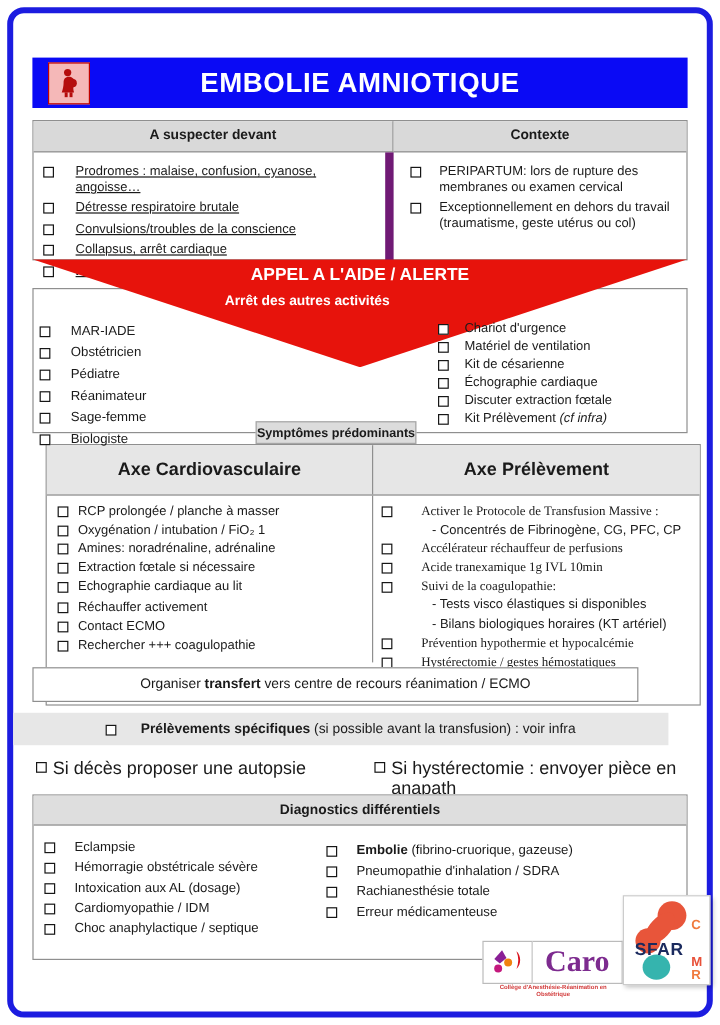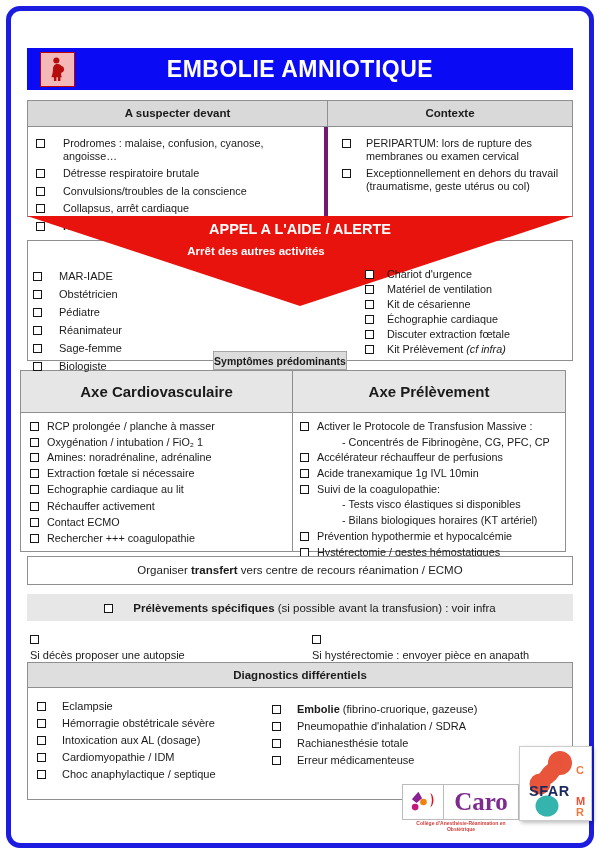--- a/index.html
+++ b/index.html
@@ -20,21 +20,21 @@
   
   .row{display:flex;align-items:flex-start;}
   .cb{width:7px;height:7px;border:1.6px solid #161616;background:#fff;flex:none;margin-top:2px;}
   .li{font-size:10.8px;line-height:12.5px;}
   
   .t1{left:27px;top:100px;width:546px;height:117px;}
   .t1 .hrow{display:flex;height:26px;}
   .t1 .hleft{width:300px;line-height:25px;border-right:1px solid #8f8f8f;}
   .t1 .hright{flex:1;line-height:25px;}
   .t1 .brow{display:flex;height:90px;}
-  .t1 .bleft{width:300px;border-right:4px solid #701a75;padding:10px 4px 0 8px;box-sizing:border-box;}
+  .t1 .bleft{width:300px;border-right:7px solid #701a75;padding:10px 4px 0 8px;box-sizing:border-box;text-decoration:underline;}
   .t1 .bright{flex:1;padding:10px 10px 0 14px;box-sizing:border-box;}
   .t1 .row{margin-bottom:5px;}
   .t1 .bleft .row{gap:18px;}
   .t1 .bright .row{gap:15px;}
   
   .arrow{position:absolute;left:27px;top:216px;width:546px;height:90px;background:#e7130c;
          clip-path:polygon(0 0,100% 0,50% 100%);z-index:2;}
   .alert-title{position:absolute;left:0;top:221px;width:600px;text-align:center;z-index:3;
          color:#fff;font-weight:bold;font-size:14.5px;}
   .alert-sub{position:absolute;left:0;top:245px;width:512px;text-align:center;z-index:3;
@@ -42,37 +42,37 @@
   .box2{left:27px;top:240px;width:546px;height:121px;}
   .teamlist{position:absolute;left:33px;top:270px;z-index:1;}
   .teamlist .row{gap:17px;margin-bottom:5.5px;}
   .teamlist .li{font-size:11px;}
   .equiplist{position:absolute;left:365px;top:268px;z-index:3;}
   .equiplist .row{gap:13px;margin-bottom:2.6px;}
   .tab{position:absolute;left:213px;top:351px;width:134px;height:19px;line-height:19px;z-index:4;
        background:#dcdcdc;border:1px solid #a5a5a5;text-align:center;
        font-size:10.5px;font-weight:bold;box-sizing:border-box;}
   
-  .axes{left:20px;top:370px;width:546px;height:182px;}
+  .axes{left:38px;top:370px;width:546px;height:218px;}
   .axes .hrow{display:flex;height:42px;background:#e6e6e6;border-bottom:1px solid #8f8f8f;box-sizing:border-box;}
   .axes .hcell{width:50%;text-align:center;line-height:41px;font-size:15px;font-weight:bold;box-sizing:border-box;}
   .axes .hcell:first-child{border-right:1px solid #8f8f8f;}
   .axes .brow{display:flex;height:139px;}
   .axes .bcell{width:50%;box-sizing:border-box;padding-top:7px;}
   .axes .bcell:first-child{border-right:1px solid #8f8f8f;padding-left:9px;}
   .axes .bcell.h{padding-left:7px;}
   .cardio .row{gap:8px;margin-bottom:3.2px;}
-  .hemo .row{gap:8px;margin-bottom:3.2px;}
+  .hemo .row{gap:24px;margin-bottom:3.2px;font-family:Liberation Serif, serif;}
   .hemo .sub{padding-left:42px;margin-bottom:3.2px;}
   .gap-top{margin-top:5px;}
   
-  .transfer{left:27px;top:556px;width:546px;height:29px;line-height:27px;text-align:center;font-size:11.5px;}
-  .samples{position:absolute;left:27px;top:594px;width:546px;height:27px;background:#e7e7e7;
+  .transfer{left:27px;top:556px;width:505px;height:29px;line-height:27px;text-align:center;font-size:11.5px;}
+  .samples{position:absolute;left:11px;top:594px;width:546px;height:27px;background:#e7e7e7;
            display:flex;align-items:center;justify-content:center;gap:20px;font-size:11.5px;}
-  .note{position:absolute;top:632px;display:flex;gap:5px;font-size:11px;align-items:flex-start;flex-direction:column;}
+  .note{position:absolute;top:632px;display:flex;gap:5px;font-size:15px;align-items:flex-start;}
   .note .cb{margin-top:2.5px;}
   
   .diag{left:27px;top:662px;width:546px;height:138px;}
   .diag .cellhead{height:25px;line-height:24px;background:#dedede;}
   .dlist{position:absolute;}
   .dlist .row{gap:16px;margin-bottom:4.5px;}
   .dlist .li{font-size:11px;}
   .dleft{left:37px;top:700px;}
   .dright{left:272px;top:703px;}
   

